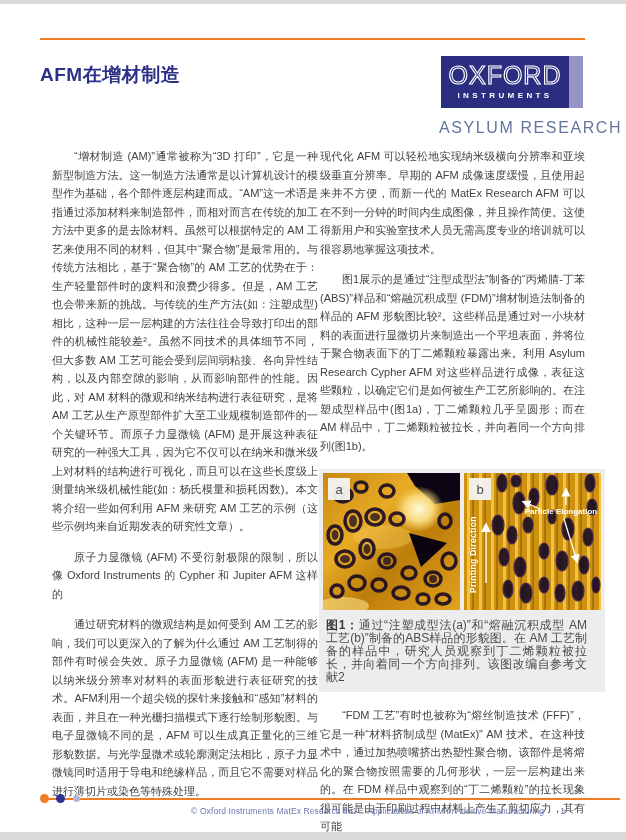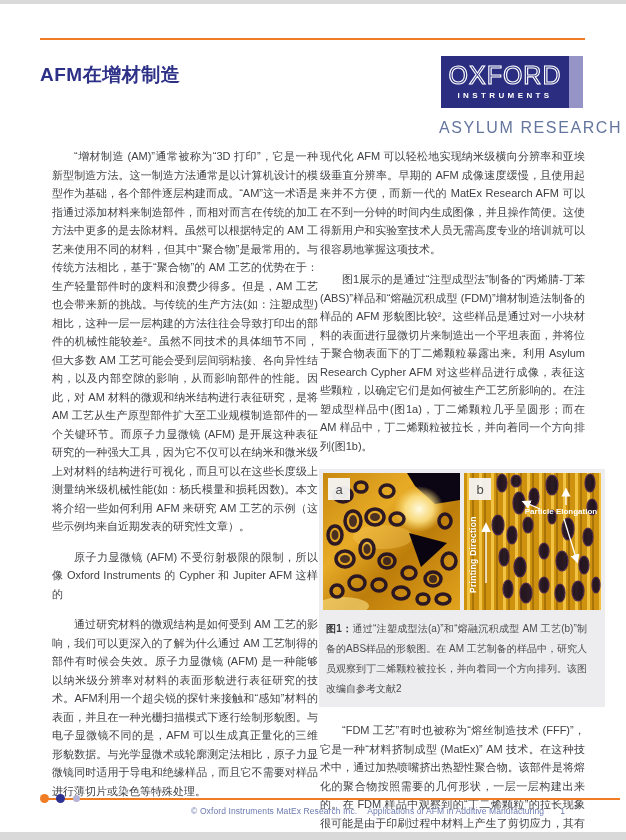--- a/index.html
+++ b/index.html
@@ -25,21 +25,21 @@
   .col p.indent{text-indent:2em;}
   .col-left{left:52px;width:266px;}
   .col-right{left:320px;width:265px;}
   .figure-block{
     position:relative;width:286px;margin:14px 0 14px -1px;background:#ededef;
     padding:0;
   }
   .panels{display:flex;gap:4px;padding:4px;}
   .panels svg{display:block;}
   .fig-caption{
-    padding:5px 18px 8px 7px;font-size:10px;line-height:20px;color:#4c4c4e;text-align:justify;
+    padding:5px 18px 8px 7px;font-size:12px;line-height:13px;color:#4c4c4e;text-align:justify;
   }
   .fig-caption .cap-label{font-weight:700;color:#3a3a3c;}
   .footer-line{position:absolute;left:40px;top:794px;width:580px;height:9px;}
   .footer-line .wire{position:absolute;left:2px;right:0;top:4px;height:1.5px;background:#f07d23;}
   .dot{position:absolute;top:0;border-radius:50%;}
   .dot-orange{left:0;width:9px;height:9px;background:#f07d23;}
   .dot-navy{left:16px;width:9px;height:9px;background:#2e3192;}
   .dot-lavender{left:33px;top:1px;width:7px;height:7px;background:#b6b3d6;}
   .footer-text{
     position:absolute;right:61px;top:806px;font-size:8.5px;color:#6b7ab0;

